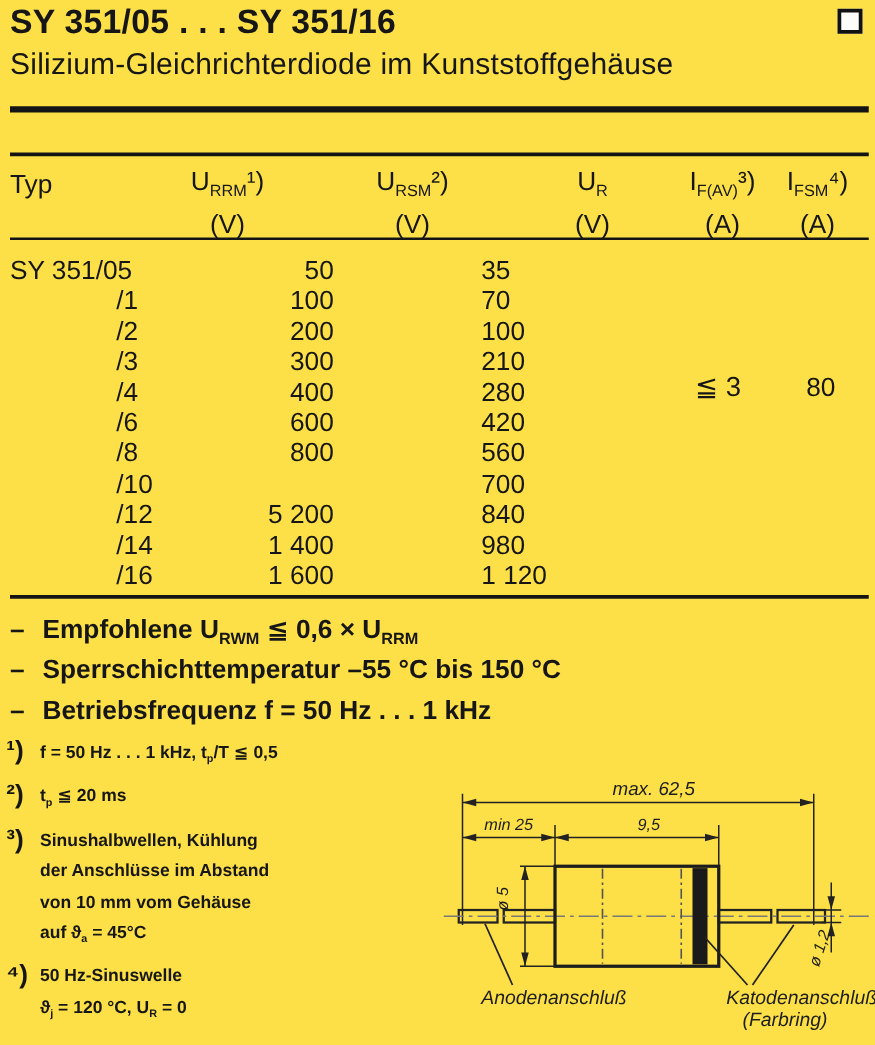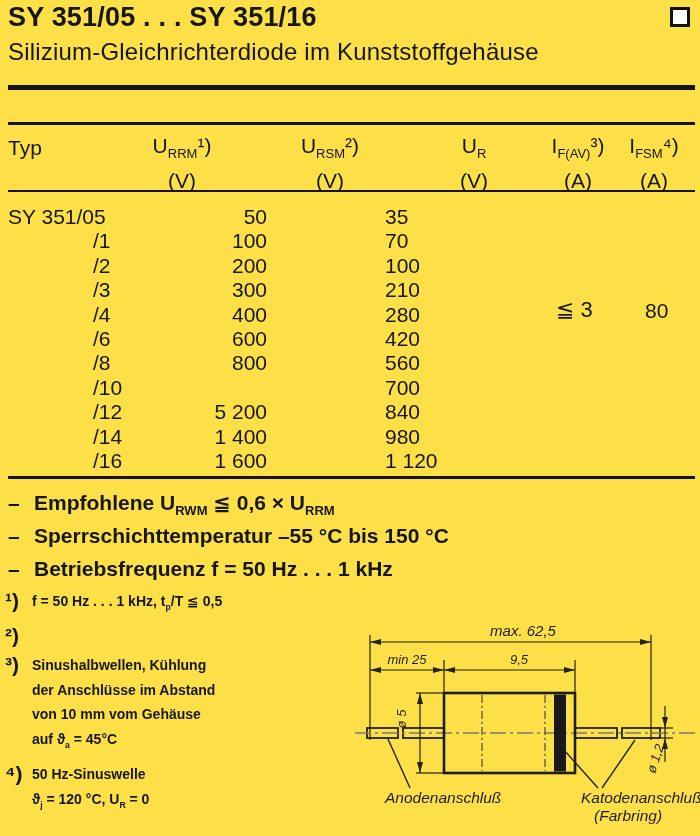--- a/index.html
+++ b/index.html
@@ -151,20 +151,21 @@
     </div>
   </div>
 
   <div class="fns">
     <div class="fn">
       <span class="fn-marker">¹)</span>
       <span class="fn-text"><span>f = 50 Hz . . . 1 kHz,  t</span><sub>p</sub><span>/T  ≦  0,5</span></span>
     </div>
     <div class="fn">
       <span class="fn-marker">²)</span>
+      <span class="fn-text"><span>t</span><sub>p</sub><span>  ≦  20 ms</span></span>
     </div>
     <div class="fn">
       <span class="fn-marker">³)</span>
       <span class="fn-text"><span>Sinushalbwellen, Kühlung
 der Anschlüsse im Abstand
 von 10 mm vom Gehäuse
 auf ϑ</span><sub>a</sub><span> = 45°C</span></span>
     </div>
     <div class="fn">
       <span class="fn-marker">⁴)</span>

